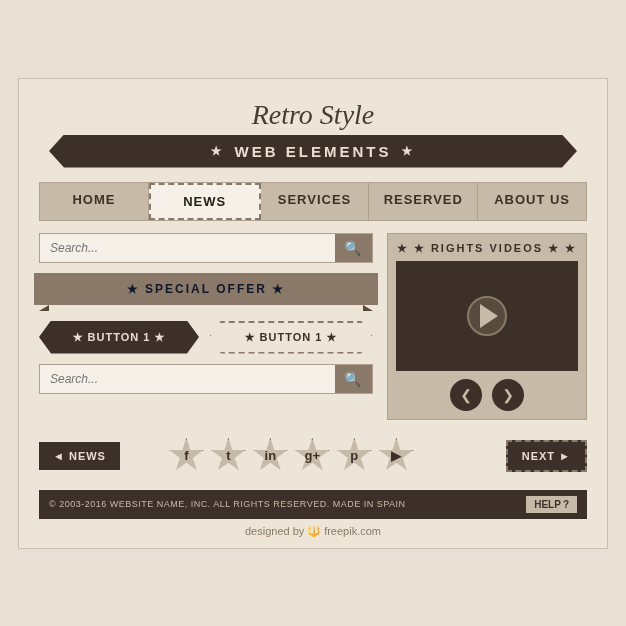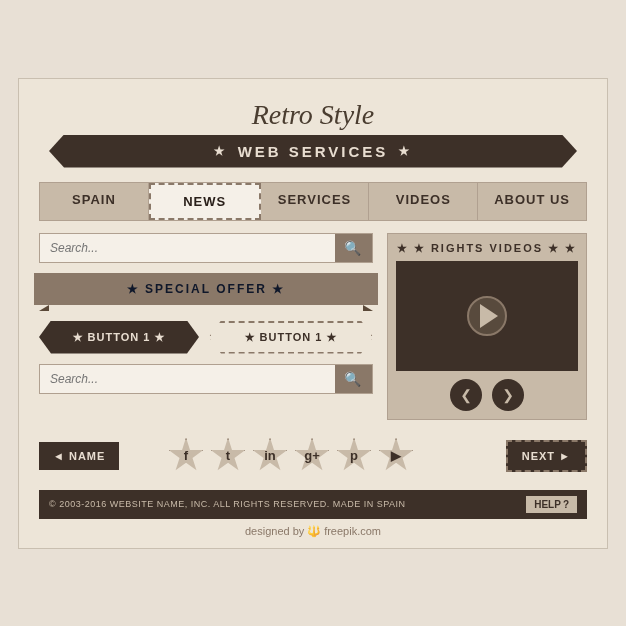--- a/index.html
+++ b/index.html
@@ -344,31 +344,31 @@
   </style>
 </head>
 <body>
 
 <div class="page-container">
 
   <div class="header-section">
     <div class="retro-style-title">Retro Style</div>
     <div class="banner-ribbon">
       <span class="banner-star">★</span>
-      <span>WEB SERVICES</span>
+      <span>WEB ELEMENTS</span>
       <span class="banner-star">★</span>
     </div>
   </div>
 
   <nav>
     <div class="nav-bar">
-      <div class="nav-item">SPAIN</div>
+      <div class="nav-item">HOME</div>
       <div class="nav-item active">NEWS</div>
       <div class="nav-item">SERVICES</div>
-      <div class="nav-item">VIDEOS</div>
+      <div class="nav-item">RESERVED</div>
       <div class="nav-item">ABOUT US</div>
     </div>
   </nav>
 
   <div class="main-content">
 
     <div class="left-panel">
 
       <div class="search-container">
         <input class="search-input" type="text" placeholder="Search..." style="">
@@ -410,21 +410,21 @@
 
       <div class="video-controls">
         <button class="vid-ctrl-btn">❮</button>
         <button class="vid-ctrl-btn">❯</button>
       </div>
     </div>
 
   </div>
 
   <div class="bottom-row">
-    <button class="back-btn">◄ NAME</button>
+    <button class="back-btn">◄ NEWS</button>
 
     <div class="social-icons">
       <div class="badge-icon">f</div>
       <div class="badge-icon">t</div>
       <div class="badge-icon">in</div>
       <div class="badge-icon">g+</div>
       <div class="badge-icon">p</div>
       <div class="badge-icon">▶</div>
     </div>
 

